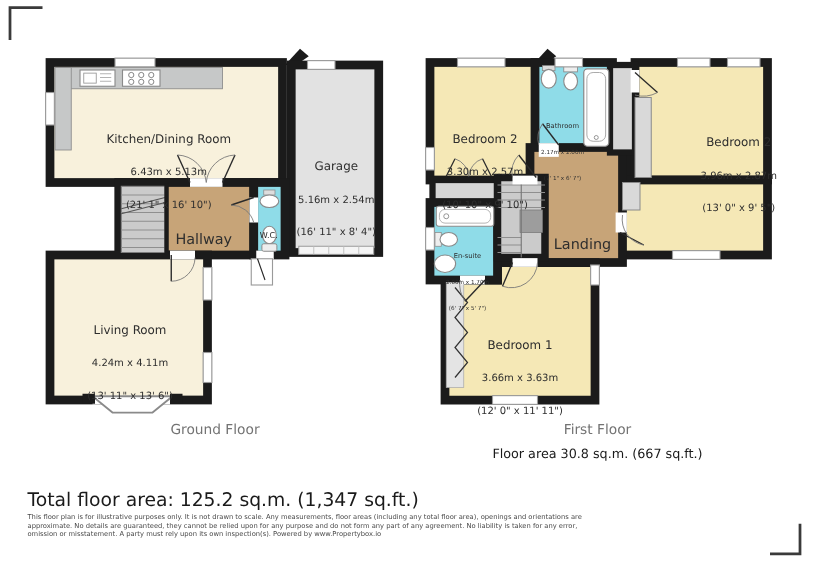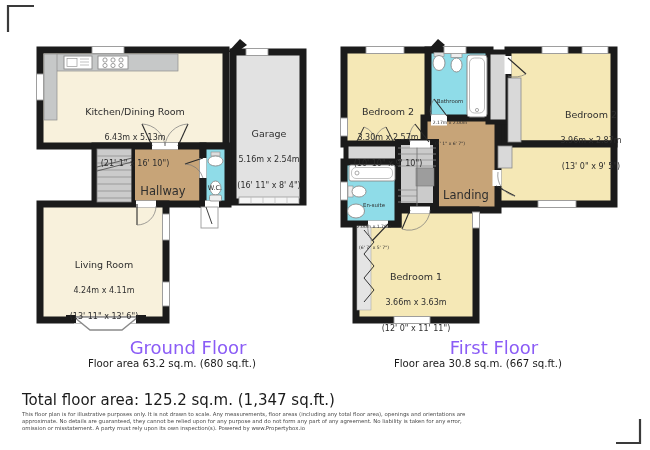--- a/index.html
+++ b/index.html
@@ -7,21 +7,21 @@
           font-family:"DejaVu Sans","Liberation Sans",sans-serif;}
   svg{position:absolute;left:0;top:0;}
   .lbl{position:absolute;transform:translateX(-50%);text-align:center;color:#2e2e2e;}
   .lbl span{display:block;white-space:nowrap;margin-top:16px;}
   .rn{font-size:9.5px;line-height:11px;}
   .rd{font-size:8px;line-height:10px;}
   .big{font-size:11.5px;}
   .sm .rn{font-size:5.4px;line-height:6px;}
   .sm .rd{font-size:4.5px;line-height:5.2px;}
   .wc-lbl{font-size:6.5px;}
-  .floor-title{position:absolute;transform:translateX(-50%);font-size:18px;color:#8b5cf6;white-space:nowrap;margin-left:16px;}
+  .floor-title{position:absolute;transform:translateX(-50%);font-size:11px;color:#737373;white-space:nowrap;}
   .floor-area{position:absolute;transform:translateX(-50%);font-size:10.2px;color:#1a1a1a;white-space:nowrap;}
   .total{position:absolute;left:22px;top:391px;font-size:15px;color:#1a1a1a;white-space:nowrap;}
   .disclaimer{position:absolute;left:22px;top:411px;font-size:5.4px;line-height:7.2px;color:#4a4a4a;}
   .disclaimer span{display:block;white-space:nowrap;}
 </style>
 </head>
 <body>
 
 <div class="canvas">
 
@@ -271,21 +271,20 @@
     <span class="rd">2.00m x 1.70m</span>
     <span class="rd">(6' 7" x 5' 7")</span>
   </div>
   <div class="lbl" style="left:416px;top:255px;">
     <span class="rn">Bedroom 1</span>
     <span class="rd">3.66m x 3.63m</span>
     <span class="rd">(12' 0" x 11' 11")</span>
   </div>
 
   <div class="floor-title" style="left:172px;top:337px;">Ground Floor</div>
-  <div class="floor-area" style="left:172px;top:358px;">Floor area 63.2 sq.m. (680 sq.ft.)</div>
   <div class="floor-title" style="left:478px;top:337px;">First Floor</div>
   <div class="floor-area" style="left:478px;top:358px;">Floor area 30.8 sq.m. (667 sq.ft.)</div>
 
   <div class="total">Total floor area: 125.2 sq.m. (1,347 sq.ft.)</div>
   <div class="disclaimer">
     <span>This floor plan is for illustrative purposes only. It is not drawn to scale. Any measurements, floor areas (including any total floor area), openings and orientations are</span>
     <span>approximate. No details are guaranteed, they cannot be relied upon for any purpose and do not form any part of any agreement. No liability is taken for any error,</span>
     <span>omission or misstatement. A party must rely upon its own inspection(s). Powered by www.Propertybox.io</span>
   </div>
 

